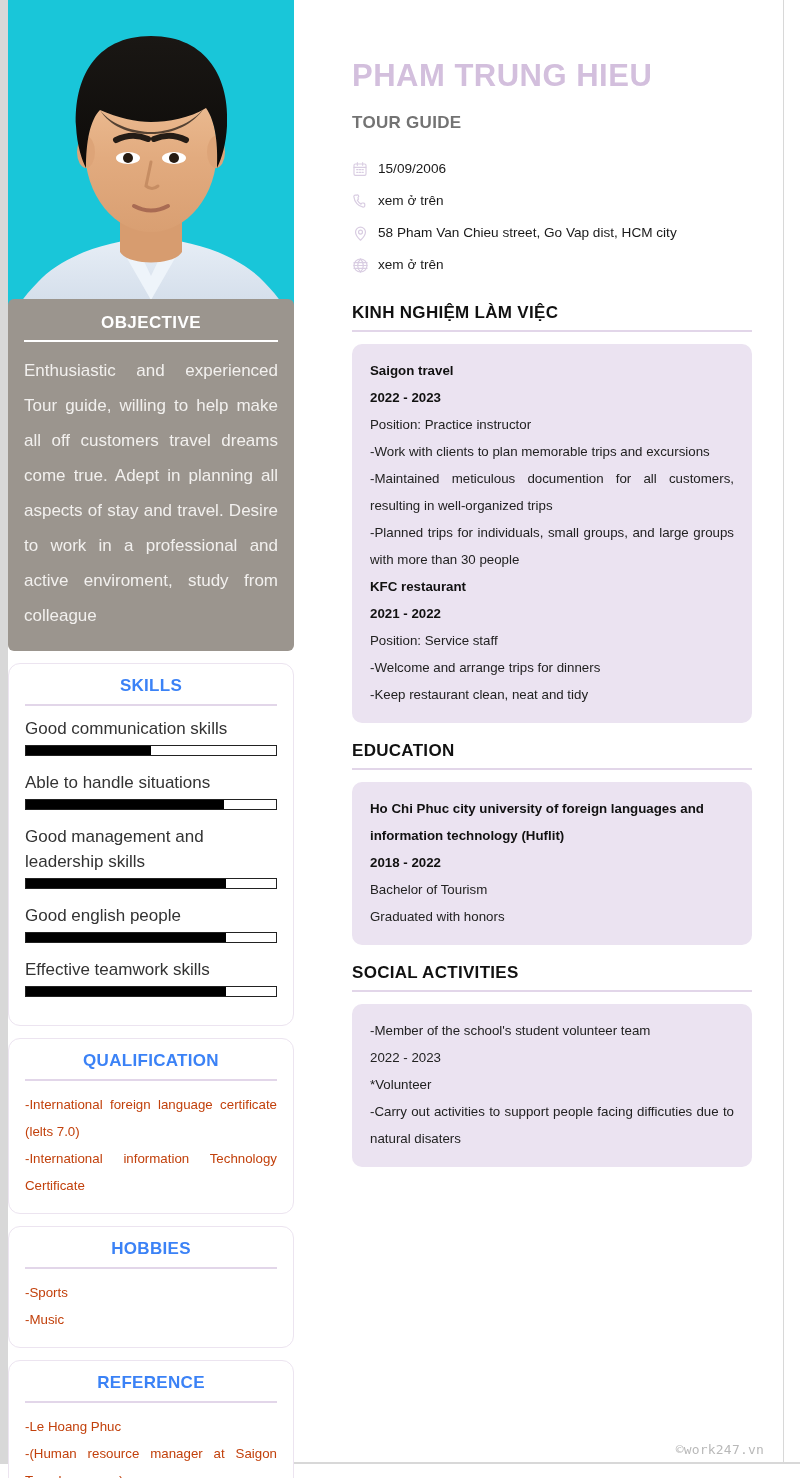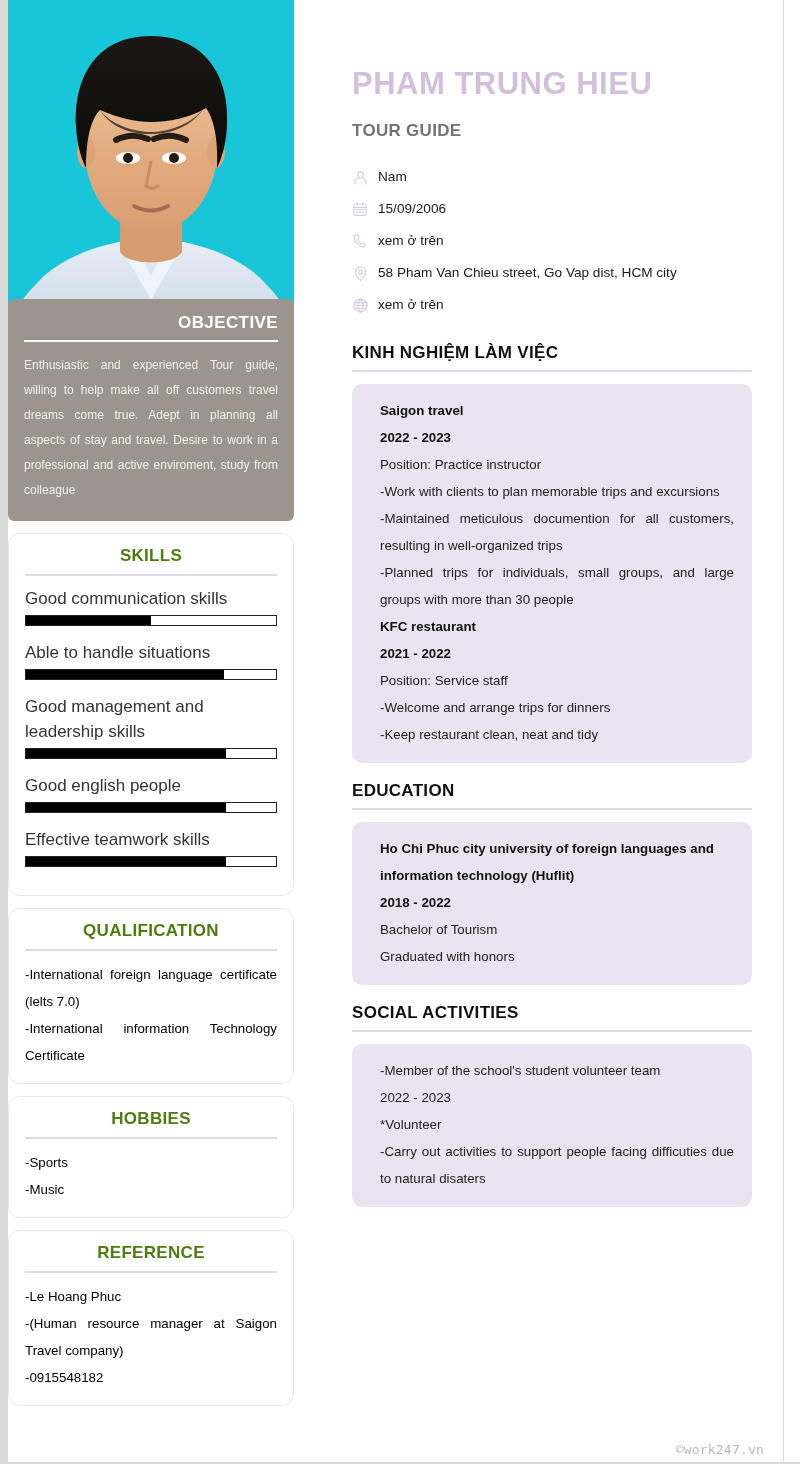--- a/index.html
+++ b/index.html
@@ -61,63 +61,63 @@
     margin-top: -23px;
     width: 286px;
     background: #9b958e;
     border-radius: 6px;
     padding: 14px 16px 18px 16px;
     color: #ffffff;
   }
   .objective h2 {
     font-size: 17px;
     font-weight: bold;
-    text-align: right;
+    text-align: center;
     letter-spacing: .4px;
     padding-bottom: 7px;
     color: #ffffff;
   }
   .objective .rule {
     height: 2px;
     background: #ffffff;
     margin-bottom: 11px;
   }
   .objective p {
-    font-size: 12px;
-    line-height: 25px;
+    font-size: 17px;
+    line-height: 35px;
     text-align: justify;
     text-align-last: left;
     color: #f2f0ee;
   }
 
   .card {
     width: 286px;
     margin-top: 12px;
     background: #ffffff;
     border: 1px solid #ece4f0;
     border-radius: 12px;
     padding: 12px 16px 14px 16px;
   }
   .card h2 {
     font-size: 17px;
     font-weight: bold;
     text-align: center;
-    color: #4d7c0f;
+    color: #3b82f6;
     letter-spacing: .3px;
     padding-bottom: 8px;
   }
   .card .rule {
     height: 2px;
     background: #e2d6e9;
     margin-bottom: 10px;
   }
   .card p, .card .line {
     font-size: 13.3px;
     line-height: 27px;
-    color: #000000;
+    color: #c2410c;
   }
   .card p.justify {
     text-align: justify;
     text-align-last: left;
   }
 
   
   .skill { margin-bottom: 2px; }
   .skill-label {
     font-size: 17px;
@@ -132,21 +132,21 @@
     margin-bottom: 14px;
   }
   .bar-fill {
     height: 100%;
     background: #000000;
   }
 
   
   .col-right {
     position: absolute;
-    left: 352px; top: 16px;
+    left: 352px; top: 8px;
     width: 400px;
   }
 
   .name {
     font-size: 31px;
     font-weight: bold;
     letter-spacing: .5px;
     color: #d3bfdd;
     padding-top: 50px;
   }
@@ -185,21 +185,21 @@
   }
   .sec-rule {
     height: 2px;
     background: #e2d6e9;
     margin-top: 7px;
   }
 
   .panel {
     background: #ebe3f1;
     border-radius: 10px;
-    padding: 13px 18px 15px 28px;
+    padding: 13px 18px 15px 18px;
     margin-top: 12px;
   }
   .panel .t {
     font-size: 13.3px;
     line-height: 27px;
     color: #222222;
   }
   .panel .t.b { font-weight: bold; color: #111111; }
   .panel .t.justify {
     text-align: justify;
@@ -343,29 +343,20 @@
 
   </div>
 
   <div class="col-right">
 
     <div class="name">PHAM TRUNG HIEU</div>
     <div class="role">TOUR GUIDE</div>
 
     <div class="contact">
 
-      <div class="contact-row">
-        <span class="contact-ico">
-          <svg width="17" height="17" viewBox="0 0 24 24" fill="none" stroke="#d9cde2" stroke-width="1.7" stroke-linecap="round" stroke-linejoin="round">
-            <circle cx="12" cy="8" r="4"></circle>
-              <path d="M4 21v-1a7 7 0 0 1 16 0v1"></path>
-          </svg>
-        </span>
-        <span class="contact-txt">Nam</span>
-      </div>
 
       <div class="contact-row">
         <span class="contact-ico">
           <svg width="16" height="16" viewBox="0 0 24 24" fill="none" stroke="#d9cde2" stroke-width="1.7" stroke-linecap="round" stroke-linejoin="round">
             <rect x="3" y="4.5" width="18" height="17" rx="2"></rect>
               <path d="M3 9.5h18M8 2.5v4M16 2.5v4"></path>
             <path d="M7 13h2M11 13h2M15 13h2M7 17h2M11 17h2M15 17h2"></path>
           </svg>
         </span>
         <span class="contact-txt">15/09/2006</span>

